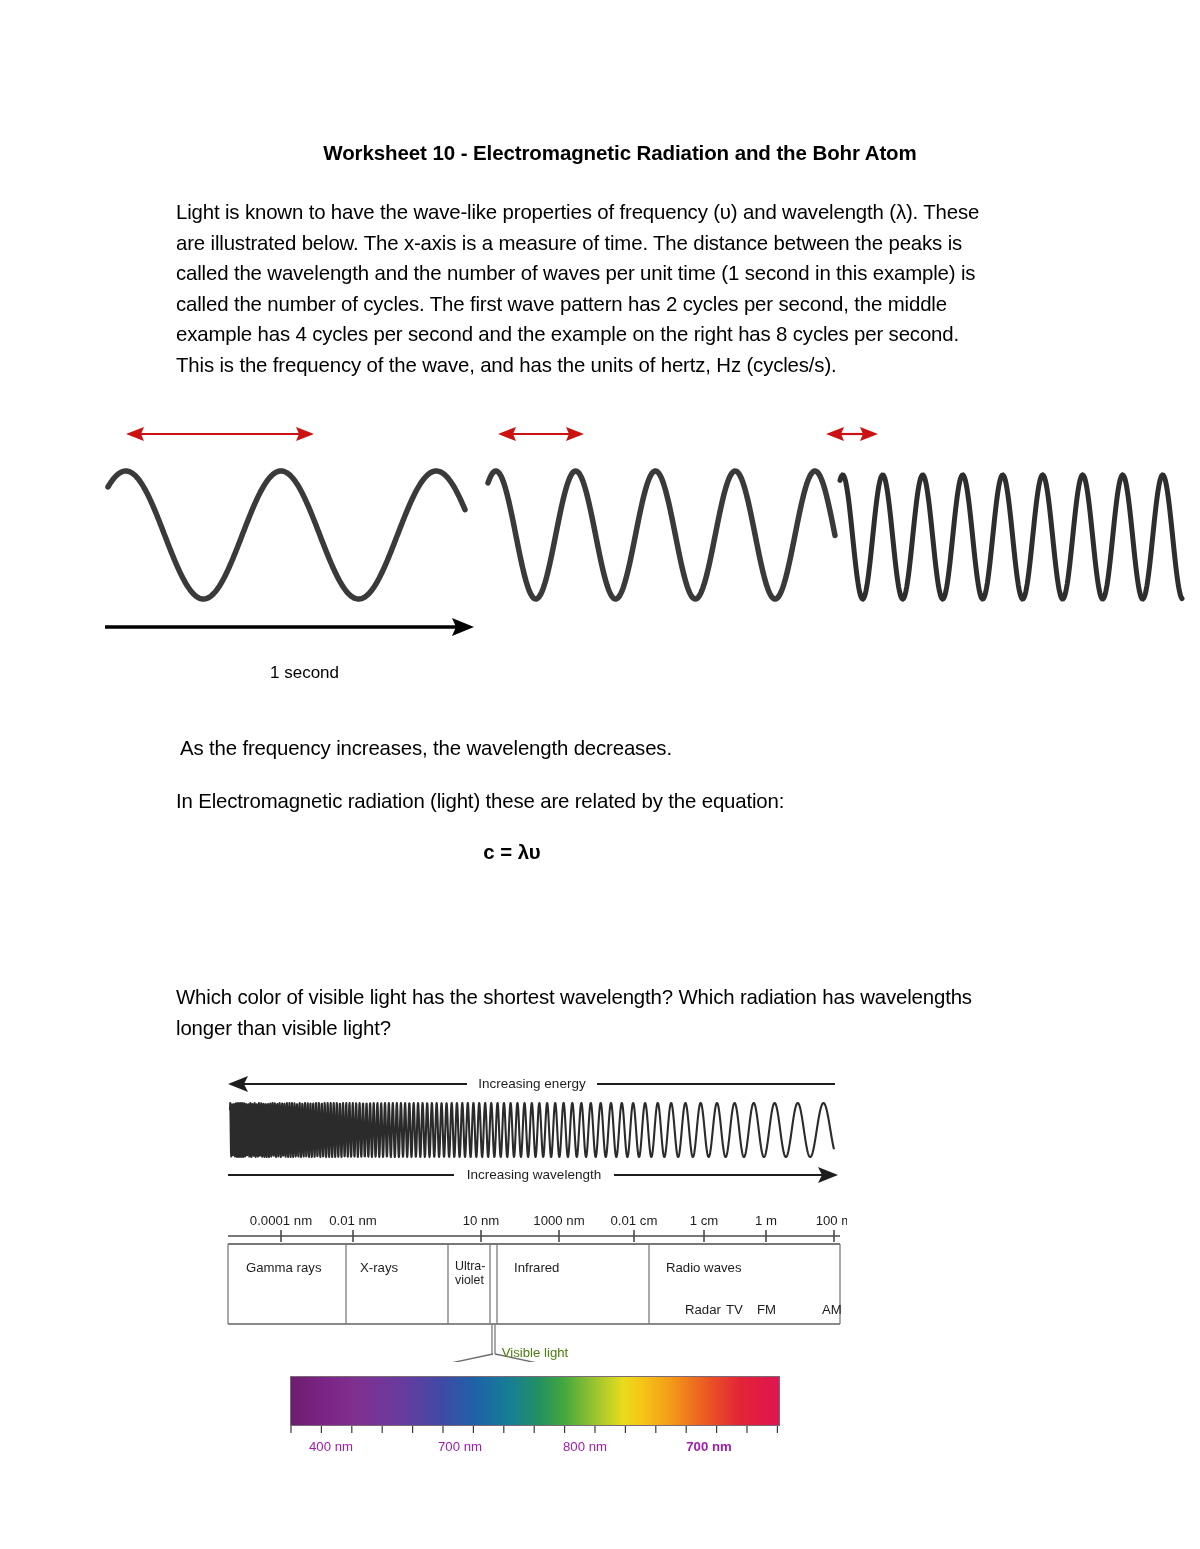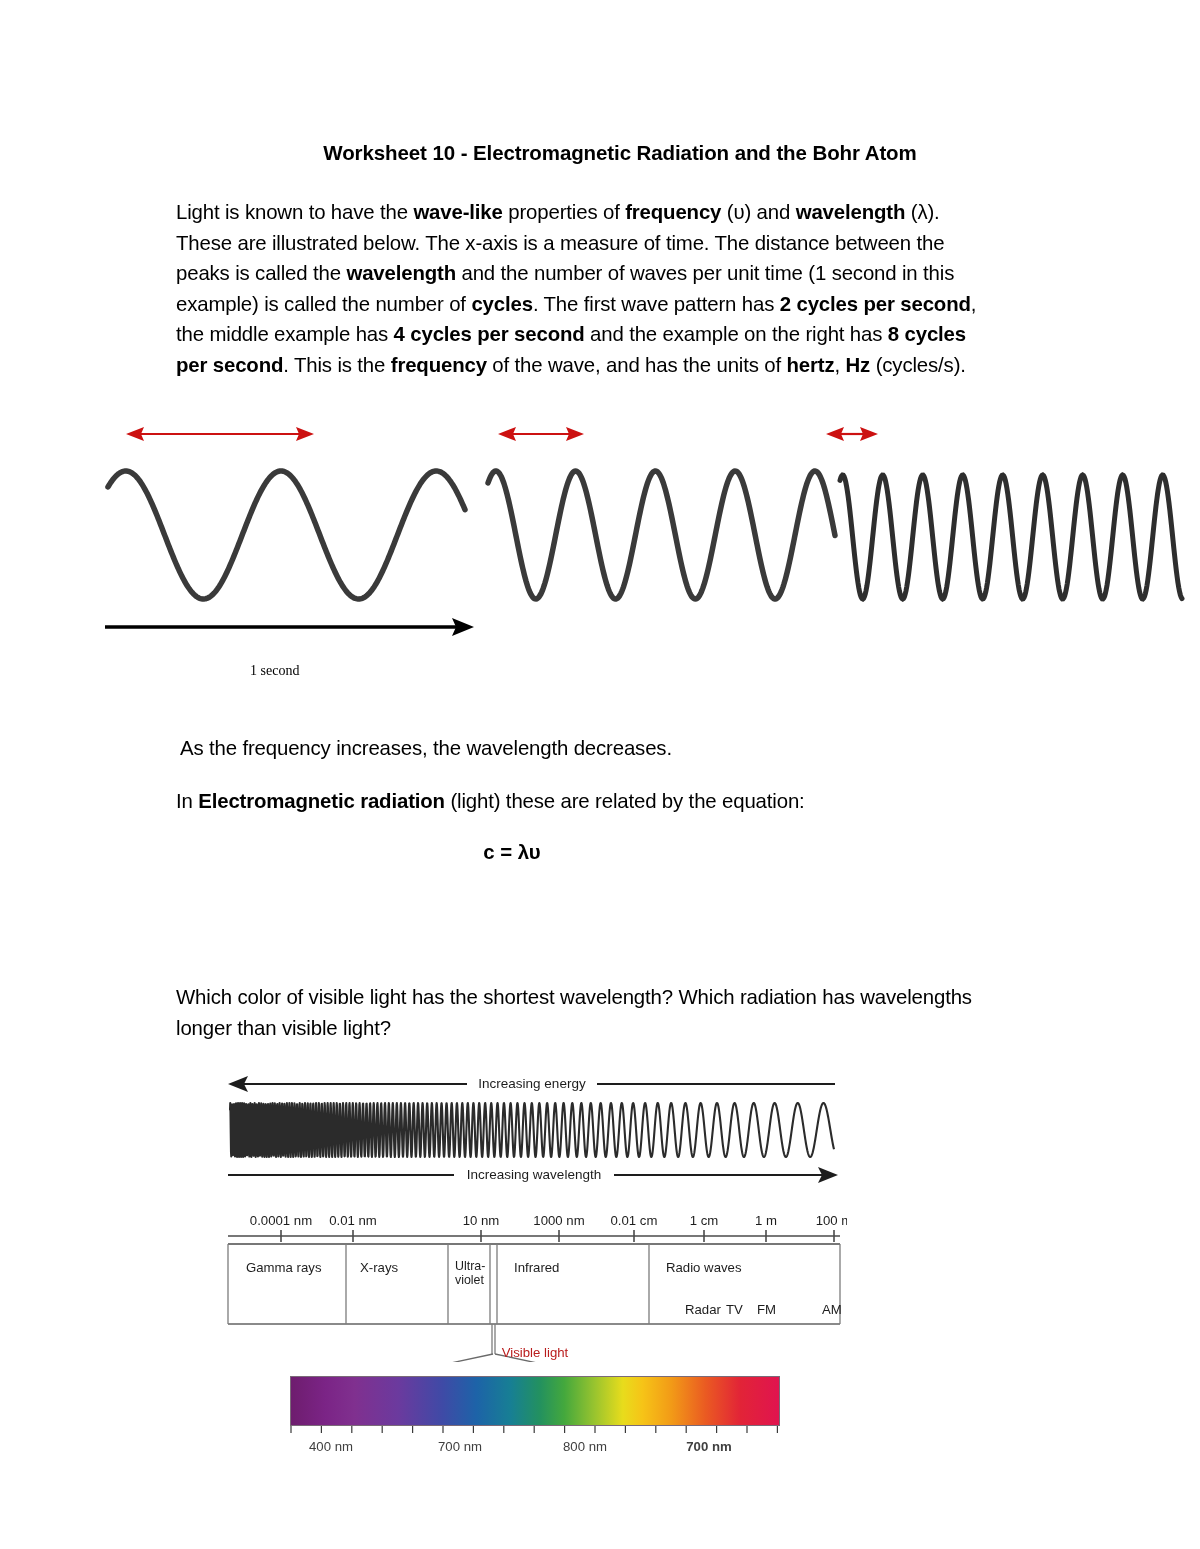--- a/index.html
+++ b/index.html
@@ -38,21 +38,21 @@
 
   
   .para {
     position: absolute;
     left: 176px;
     width: 820px;
     font-size: 20.4px;
     line-height: 30.6px;
     letter-spacing: -0.15px;
   }
-  .para b { font-weight: bold; }
+  .para b { font-weight: normal; }
   #para-intro { top: 197px; }
   #para-freq-wave { top: 733px; left: 180px; }
   #para-emr { top: 786px; }
   #eq { 
     position:absolute;
     top: 841px;
     left: 0;
     width: 1024px;
     text-align: center;
     font-size: 20.4px;
@@ -66,24 +66,23 @@
   #wave-figure {
     position: absolute;
     left: 100px;
     top: 415px;
     width: 1090px;
     height: 285px;
   }
   .wave-svg { display: block; }
   #second-label {
     position: absolute;
-    left: 250px;
+    left: 270px;
     top: 663px;
-    font-size: 14px;
-    font-family: Liberation Serif, serif;
+    font-size: 17px;
   }
 
   
   #ems-figure {
     position: absolute;
     left: 222px;
     top: 1062px;
     width: 625px;
     height: 300px;
     text-decoration: underline;
@@ -124,33 +123,33 @@
       #e0144f 100%);
     border: 1px solid #7a6a78;
     box-sizing: border-box;
   }
   .vis-label {
     position: absolute;
     left: 0; top: 0;
     width: 520px;
     text-align: center;
     font-size: 13.2px;
-    color: #b91c1c;
+    color: #4d7c0f;
   }
   .vis-ticklabels {
     position: absolute;
     left: 0;
     top: 94px;
     width: 520px;
     height: 20px;
   }
   .vis-ticklabels span {
     position: absolute;
     font-size: 13.2px;
-    color: #404040;
+    color: #a21caf;
     transform: translateX(-50%);
     white-space: nowrap;
   }
 </style>
 </head>
 <body>
 
 <div class="page">
 
   <div class="title">Worksheet 10 -  Electromagnetic Radiation and the Bohr Atom</div>

